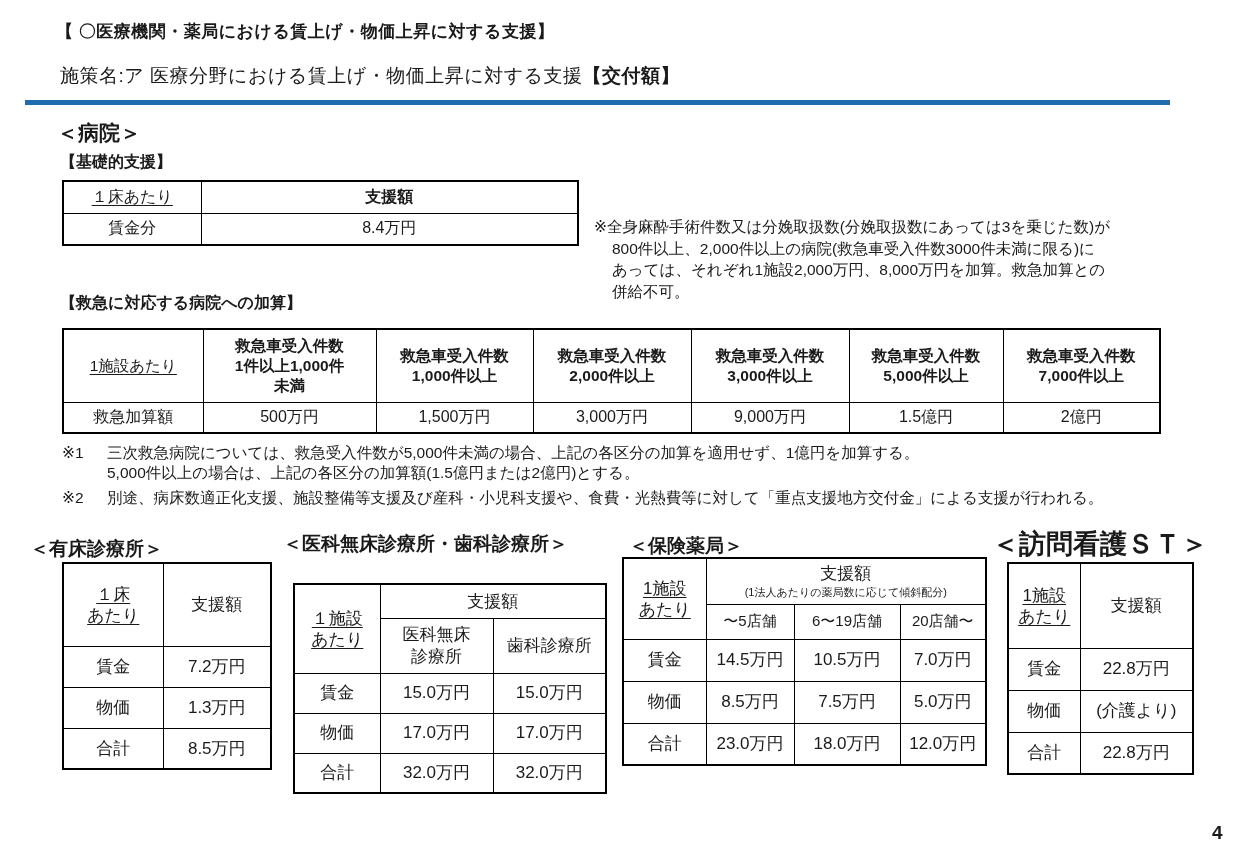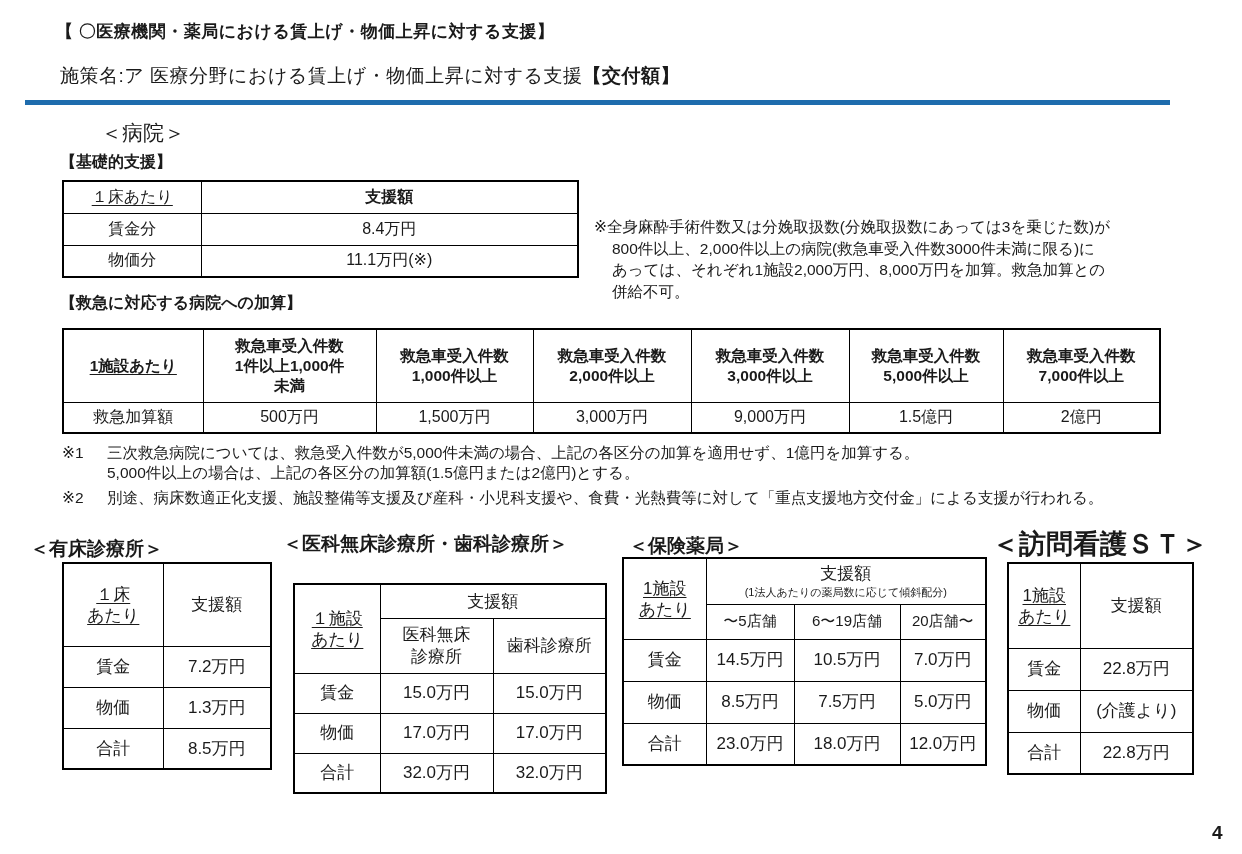--- a/index.html
+++ b/index.html
@@ -13,21 +13,21 @@
   }
   .abs { position:absolute; }
 
   
   .doc-title { left:27px; top:20px; font-size:17px; font-weight:bold; letter-spacing:.5px;margin-left:29px; }
   .doc-subtitle { left:60px; top:63px; font-size:19px; letter-spacing:.5px; }
   .doc-subtitle .em { font-weight:bold; }
   .accent-rule { left:25px; top:100px; width:1145px; height:5px; background:#1e6cad; }
 
   
-  .sec-heading { font-weight:normal;margin-left:44px; }
+  .sec-heading { font-weight:bold; }
   .h-hospital { left:57px; top:119px; font-size:21px; }
   .tbl-label { font-size:16px; font-weight:bold; }
 
   
   table { border-collapse:collapse; table-layout:fixed; }
   td { border:1.5px solid #000; text-align:center; vertical-align:middle; padding:2px 4px; }
   .jp-table { border:2px solid #000; }
   .u { text-decoration:underline; text-underline-offset:3px; }
   .b { font-weight:bold; }
   .pre { white-space:pre-line; }
@@ -104,24 +104,20 @@
       <col style="width:377px">
     </colgroup>
   <tbody>
       <tr>
     <td class="u">１床あたり</td>
     <td class="b">支援額</td>
   </tr>
   <tr>
     <td>賃金分</td>
     <td>8.4万円</td>
-  </tr>
-  <tr>
-    <td>物価分</td>
-    <td>11.1万円(※)</td>
   </tr>
 </tbody>
   </table>
 
 <div class="abs side-note">※全身麻酔手術件数又は分娩取扱数(分娩取扱数にあっては3を乗じた数)が
 800件以上、2,000件以上の病院(救急車受入件数3000件未満に限る)に
 あっては、それぞれ1施設2,000万円、8,000万円を加算。救急加算との
 併給不可。</div>
 
 <div class="abs tbl-label emer-label">【救急に対応する病院への加算】</div>
@@ -131,21 +127,21 @@
     <col style="width:140px">
       <col style="width:173px">
       <col style="width:157px">
     <col style="width:158px">
       <col style="width:158px">
       <col style="width:154px">
       <col style="width:157px">
   </colgroup>
   <tbody>
       <tr class="hdr">
-    <td class="u" style="font-weight:bold;">1施設あたり</td>
+    <td class="u" style="font-weight:normal;">1施設あたり</td>
     <td class="pre">救急車受入件数
 1件以上1,000件
 未満</td>
     <td class="pre">救急車受入件数
 1,000件以上</td>
     <td class="pre">救急車受入件数
 2,000件以上</td>
     <td class="pre">救急車受入件数
 3,000件以上</td>
     <td class="pre">救急車受入件数

